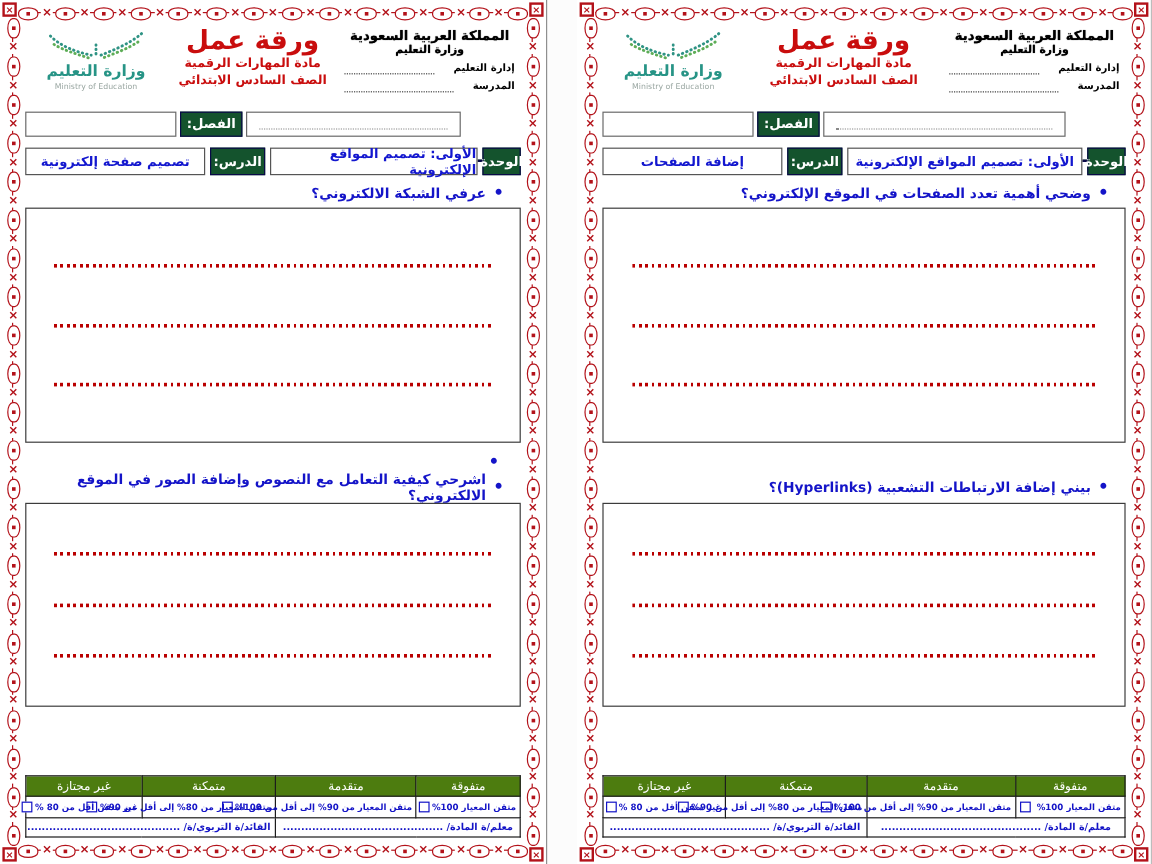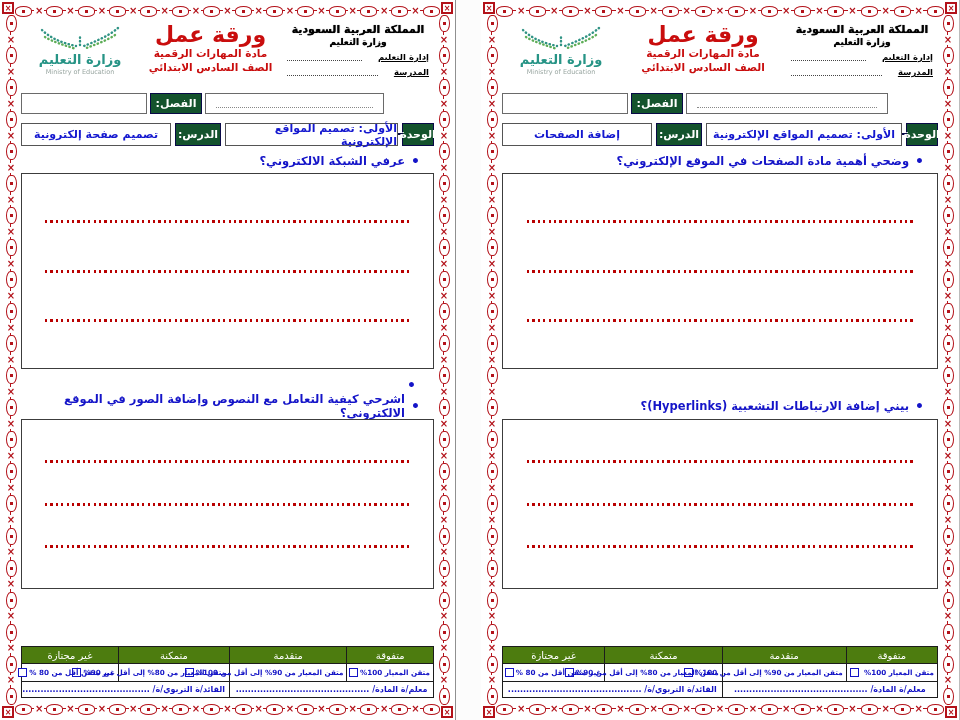--- a/index.html
+++ b/index.html
@@ -34,22 +34,22 @@
   .c-bl{bottom:2px;left:2px;} .c-br{bottom:2px;right:2px;}
 
   
   .content{position:absolute;top:22px;bottom:22px;left:21px;right:21px;
     direction:rtl;display:flex;flex-direction:column;}
 
   .hdr{display:flex;height:66px;}
   .emblem{width:152px;display:flex;flex-direction:column;align-items:center;padding-top:1px;}
   .callig1{font-size:11px;font-weight:bold;color:#000;text-shadow:0 0 .7px #000;letter-spacing:-.3px;}
   .callig2{font-size:9px;font-weight:bold;color:#000;text-shadow:0 0 .7px #000;margin-top:1px;}
-  .fieldline{display:flex;align-items:flex-start;width:142px;margin-top:5px;
-    font-size:8.5px;font-weight:bold;color:#000;gap:16px;text-decoration:underline;}
+  .fieldline{display:flex;align-items:center;width:142px;margin-top:5px;
+    font-size:8.5px;font-weight:bold;color:#000;gap:16px;}
   .fieldline .fill{flex:1;border-bottom:1.4px dotted #444;height:8px;}
 
   .titleblk{flex:1;text-align:center;color:#c90d0d;}
   .t1{font-size:22px;font-weight:bold;line-height:1.15;}
   .t2,.t3{font-size:10.5px;font-weight:bold;line-height:1.3;}
 
   .logo{width:118px;display:flex;flex-direction:column;align-items:center;padding-top:3px;direction:ltr;}
   .logodots{width:88px;height:28px;}
   .lg-ar{color:#279486;font-size:13px;font-weight:bold;line-height:1;}
   .lg-en{color:#9aa7a2;font-size:6.5px;margin-top:2px;}
@@ -862,21 +862,21 @@
 
     <div class="row r-unit">
       <div class="bluebox un-lbl">الوحدة</div>
       <div class="valuebox un-val">الأولى: تصميم المواقع الإلكترونية</div>
       <div class="bluebox ls-lbl">الدرس:</div>
       <div class="valuebox ls-val">إضافة الصفحات</div>
     </div>
 
     <div class="q">
       <span class="bl">•</span>
-      <span>وضحي أهمية مادة الصفحات في الموقع الإلكتروني؟</span>
+      <span>وضحي أهمية تعدد الصفحات في الموقع الإلكتروني؟</span>
     </div>
 
     <div class="abox abox1">
       <div class="dotline"></div>
       <div class="dotline"></div>
       <div class="dotline"></div>
     </div>
 
     <div class="spacer"></div>
 

